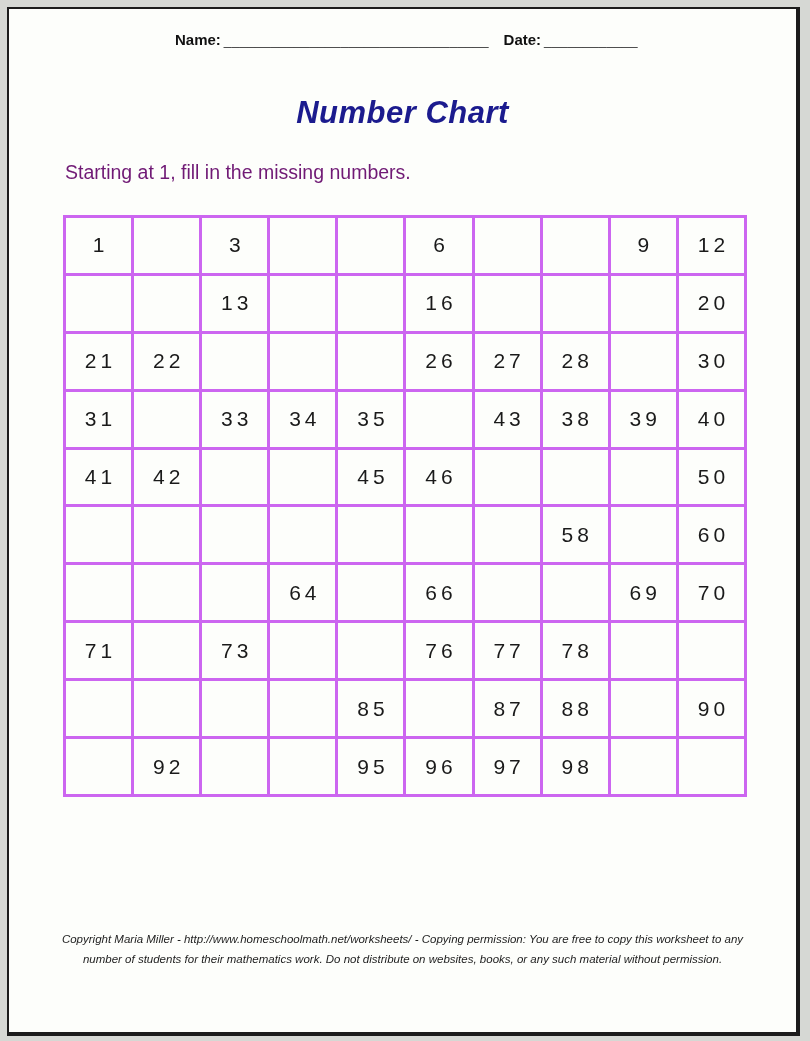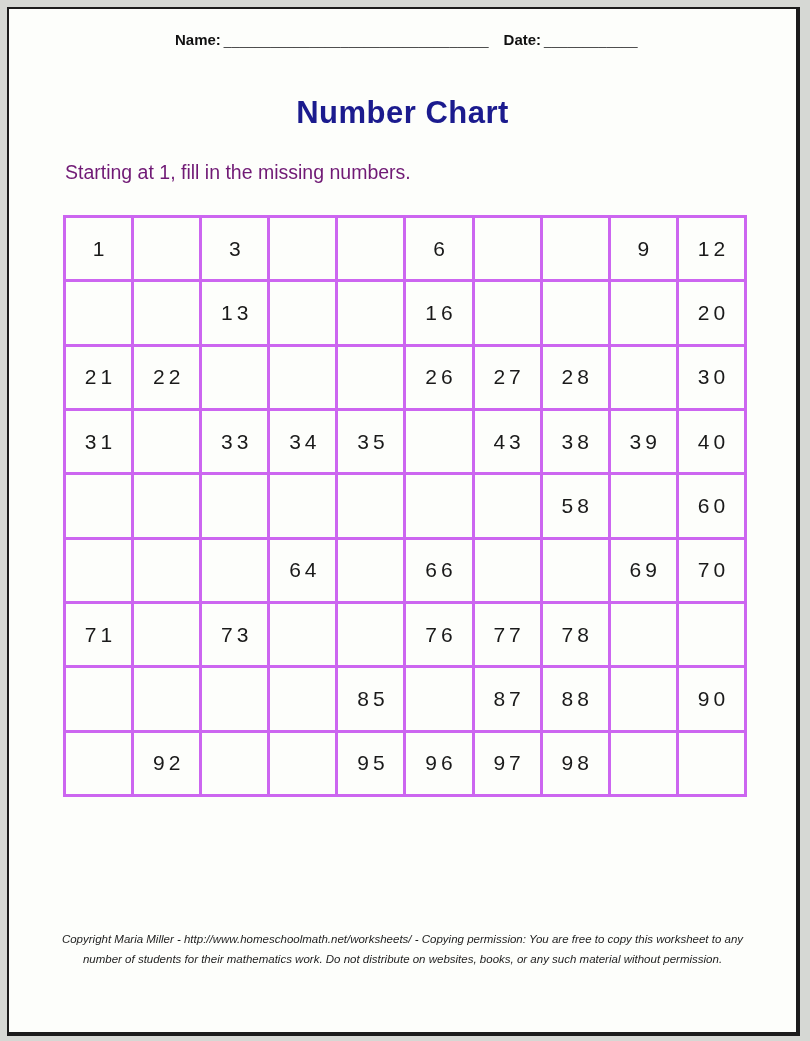--- a/index.html
+++ b/index.html
@@ -43,20 +43,21 @@
     position: absolute;
     top: 86px;
     left: 0;
     width: 100%;
     margin: 0;
     text-align: center;
     font-size: 31px;
     font-weight: bold;
     color: var(--title-color, #1b1b8e);
     letter-spacing: 0.5px;
+    font-style: italic;
   }
   .instruction {
     position: absolute;
     top: 152px;
     left: 56px;
     margin: 0;
     font-size: 19.5px;
     color: #701a75;
   }
   table.number-grid {
@@ -147,20 +148,32 @@
           <td>33</td>
           <td>34</td>
           <td>35</td>
           <td></td>
           <td>43</td>
           <td>38</td>
           <td>39</td>
           <td>40</td>
         </tr>
         <tr>
+          <td>41</td>
+          <td>42</td>
+          <td></td>
+          <td></td>
+          <td>45</td>
+          <td>46</td>
+          <td></td>
+          <td></td>
+          <td></td>
+          <td>50</td>
+        </tr>
+        <tr>
           <td></td>
           <td></td>
           <td></td>
           <td></td>
           <td></td>
           <td></td>
           <td></td>
           <td>58</td>
           <td></td>
           <td>60</td>

